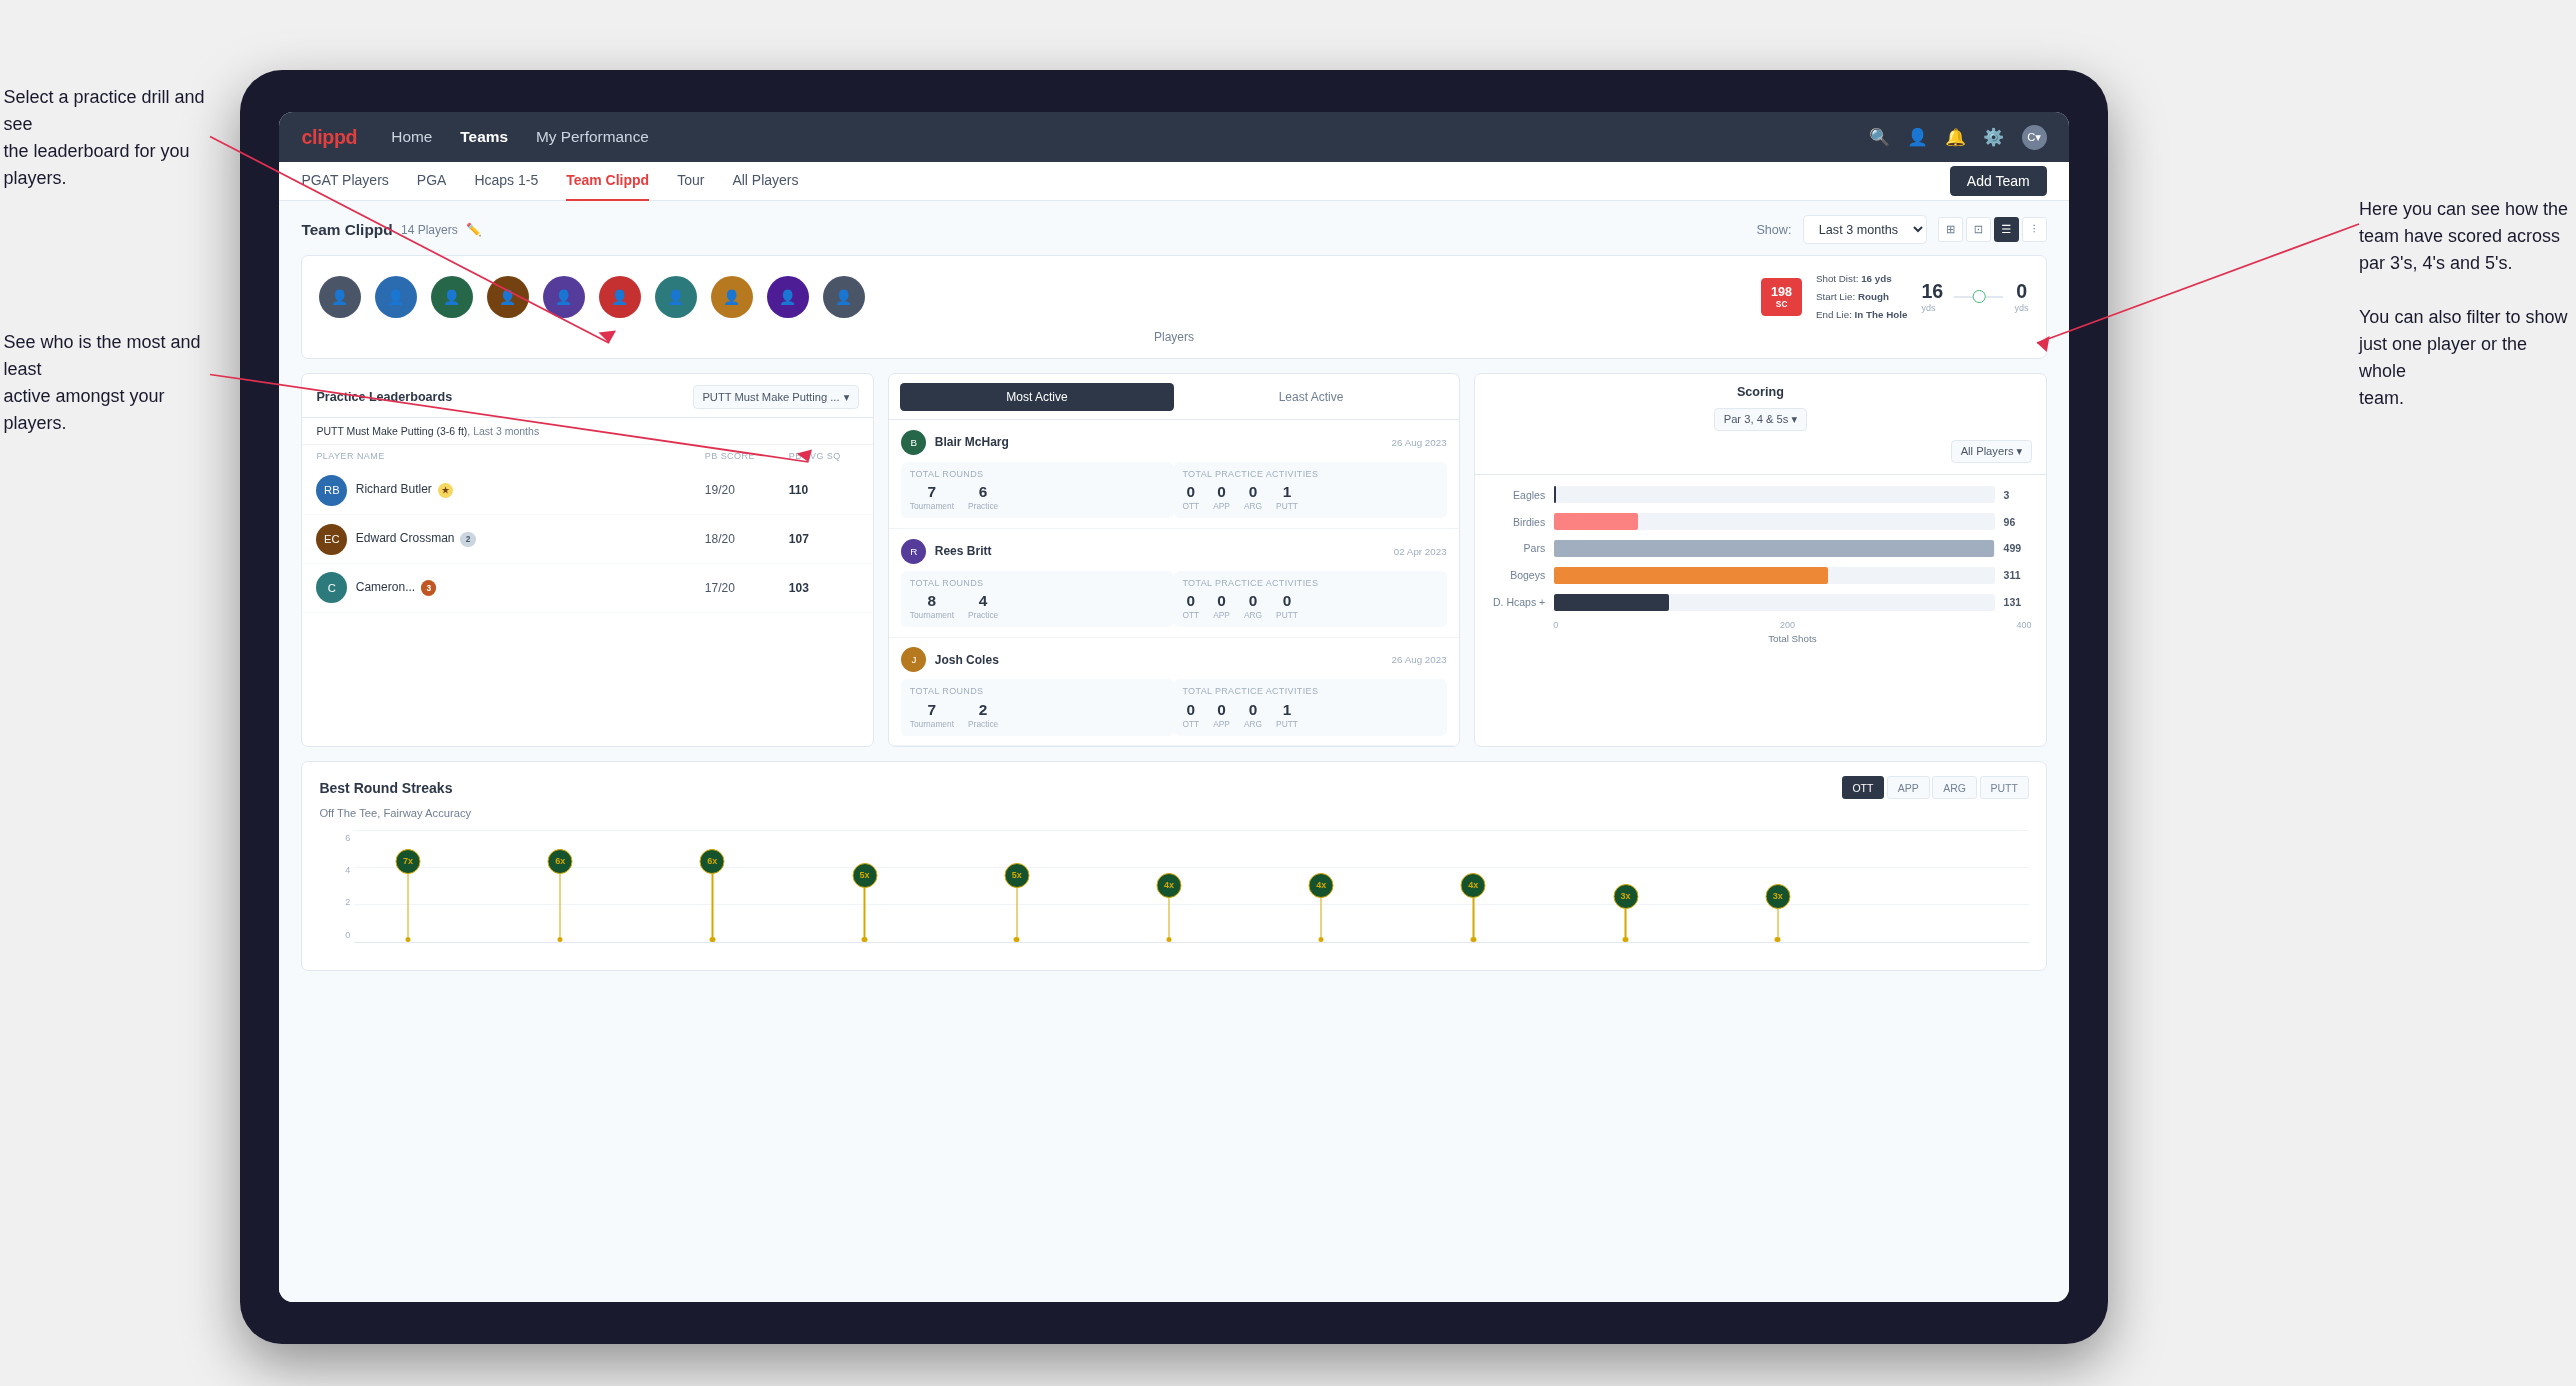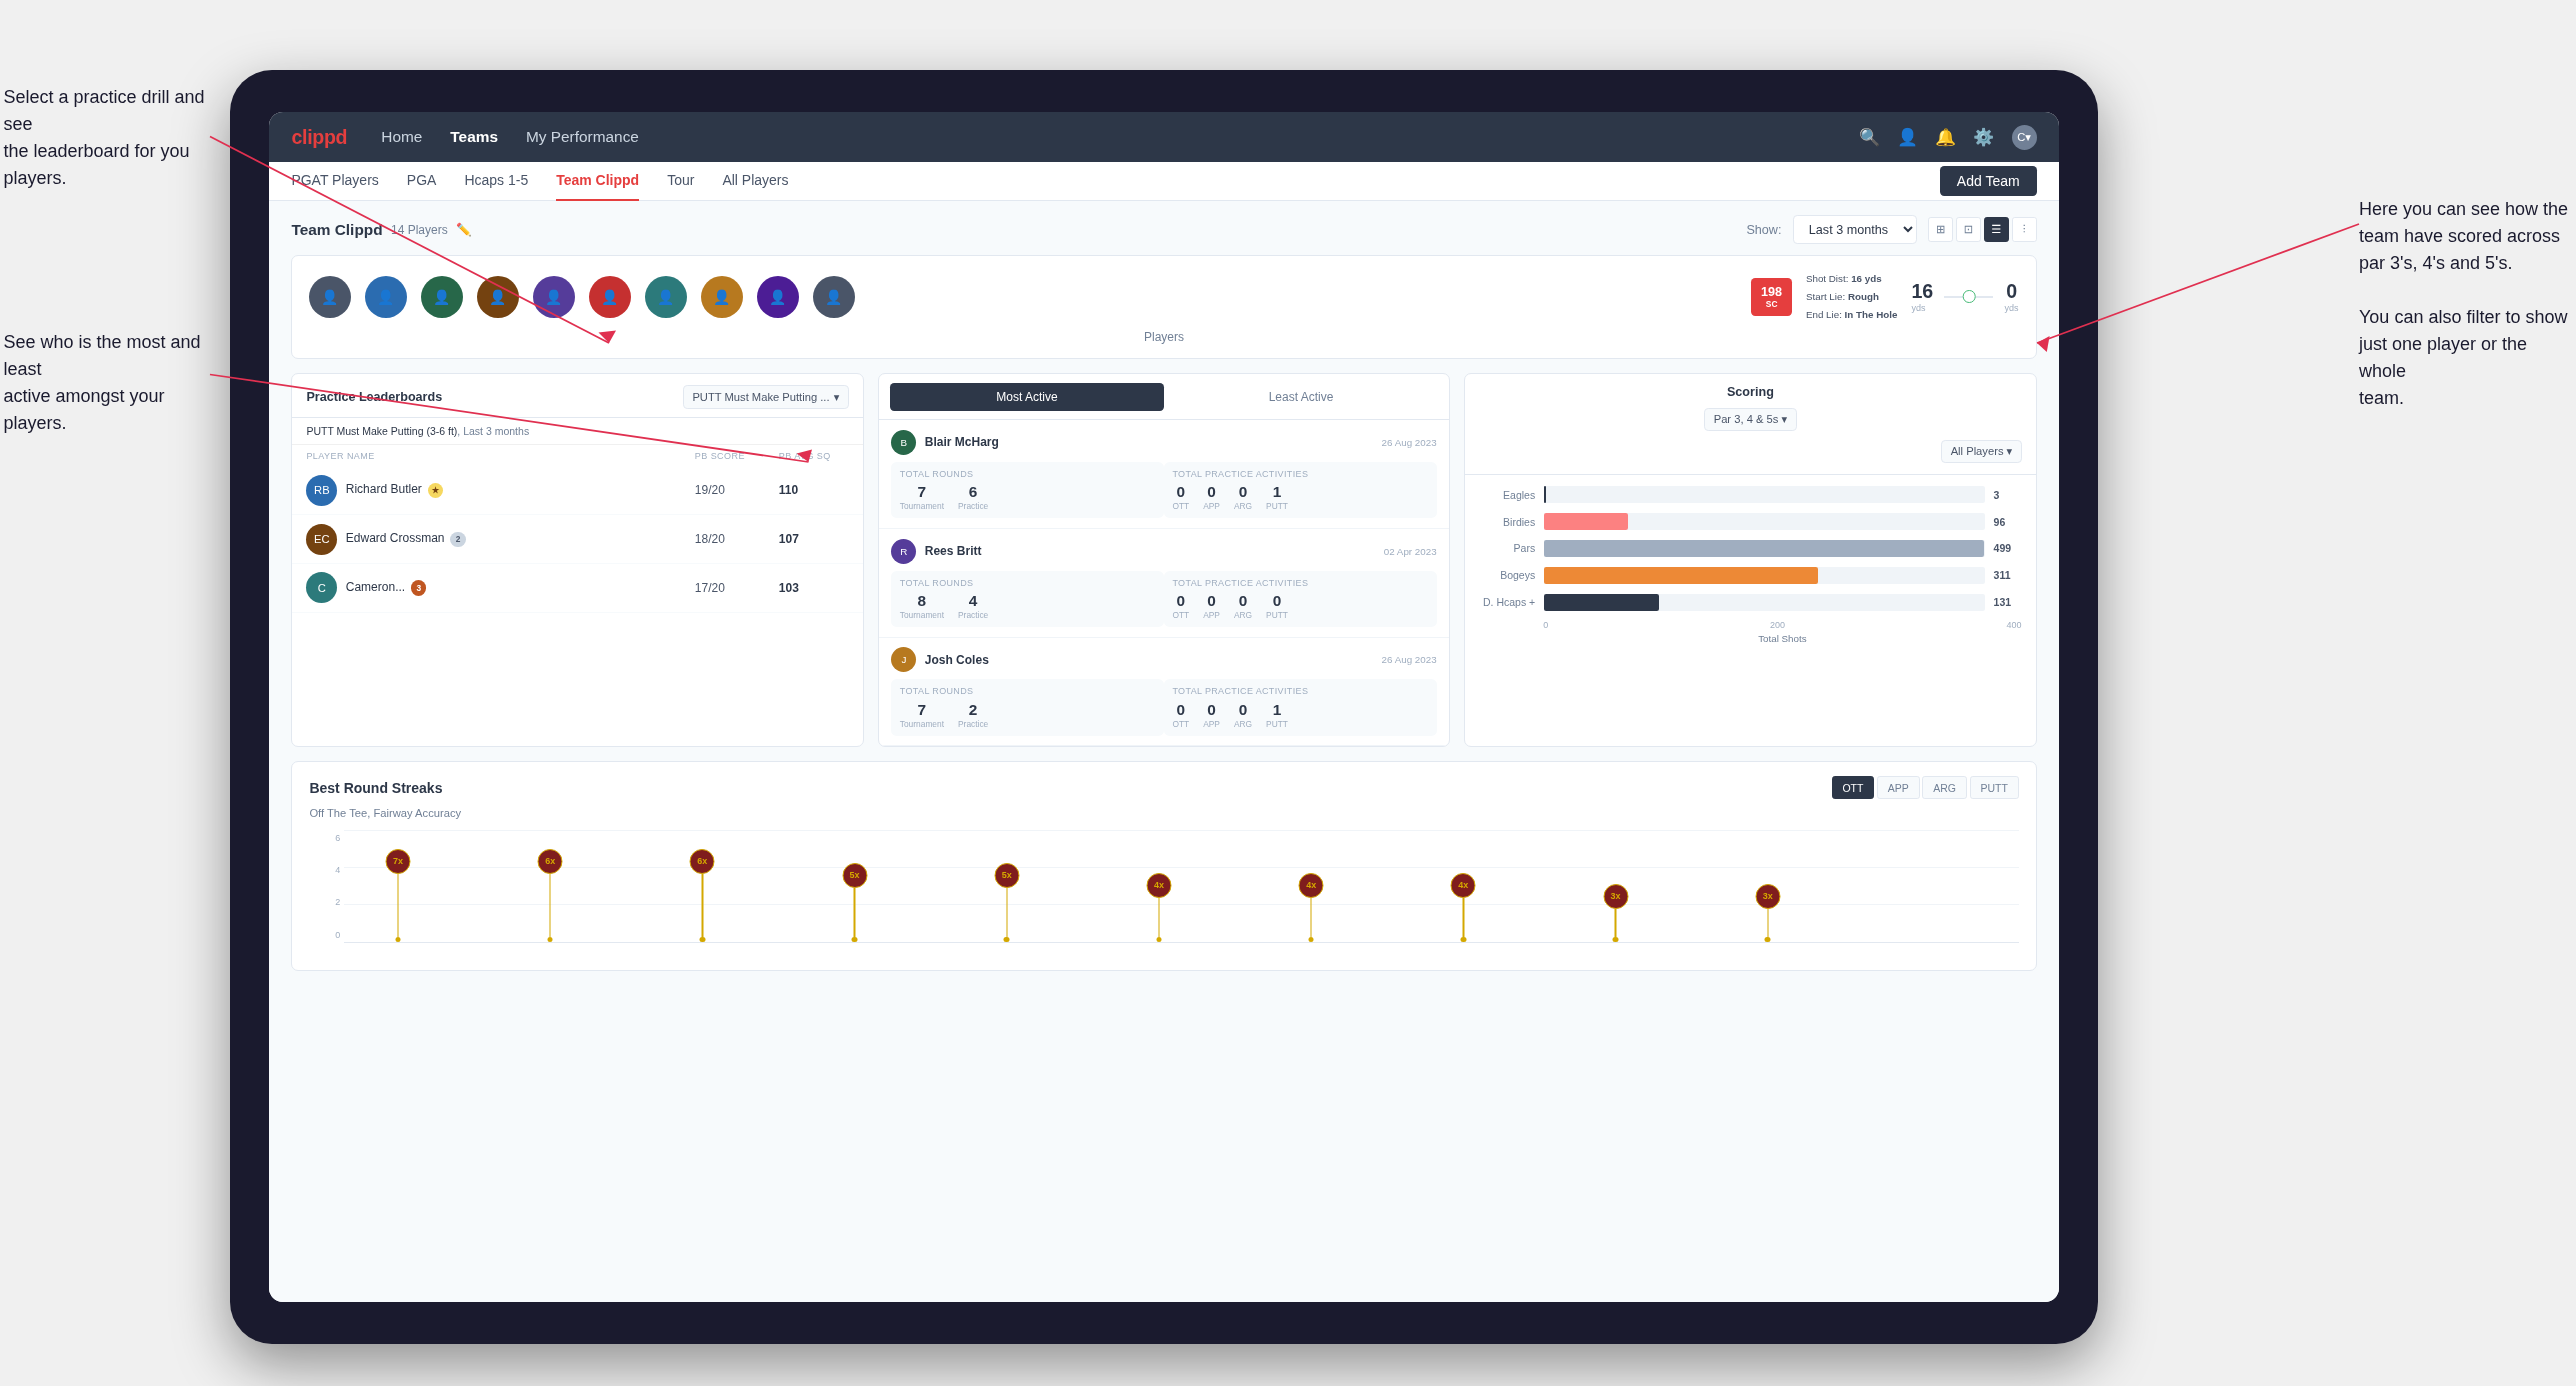--- a/index.html
+++ b/index.html
@@ -8,21 +8,21 @@
       font-family: -apple-system, BlinkMacSystemFont, 'Segoe UI', sans-serif;
       width: 2576px;
       height: 1386px;
       position: relative;
       overflow: hidden;
     }
 
     
     .tablet-frame {
       position: absolute;
-      left: 230px;
+      left: 240px;
       top: 70px;
       width: 1868px;
       height: 1274px;
       background: #1a1a2e;
       border-radius: 42px;
       box-shadow: 0 21px 56px rgba(0,0,0,0.4);
       padding: 42px 39px;
     }
     .tablet-screen {
       width: 100%;
@@ -559,21 +559,21 @@
       display: flex;
       flex-direction: column;
       align-items: center;
       transform: translateX(-50%);
     }
     .pin-circle {
       width: 25px;
       height: 25px;
       border-radius: 50%;
       border: 1.4px solid #d4a800;
-      background: #7f1d1d;
+      background: #14532d;
       display: flex;
       align-items: center;
       justify-content: center;
       font-size: 9px;
       color: #d4a800;
       font-weight: 600;
     }
     .pin-line {
       width: 1.4px;
       background: #d4a800;

